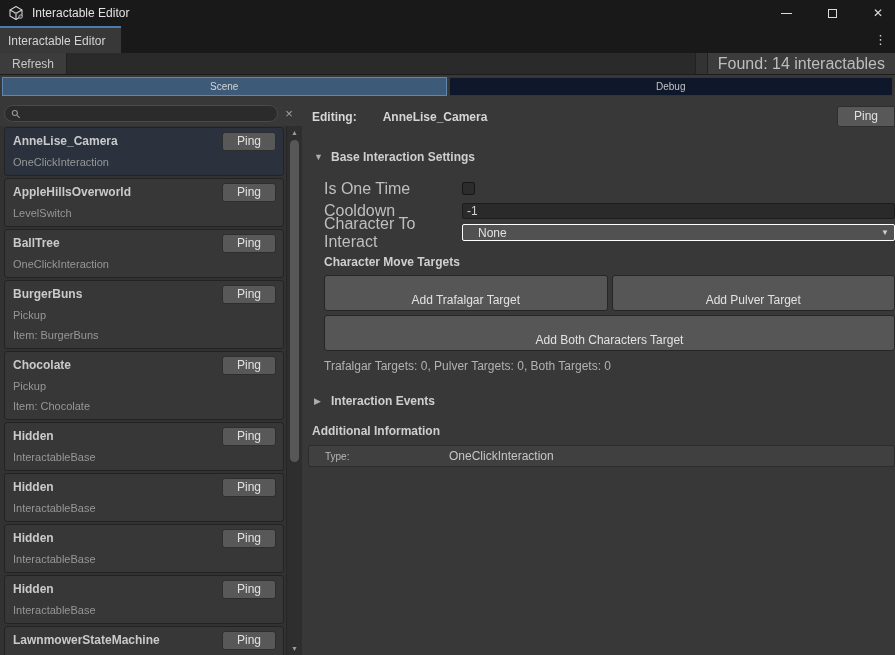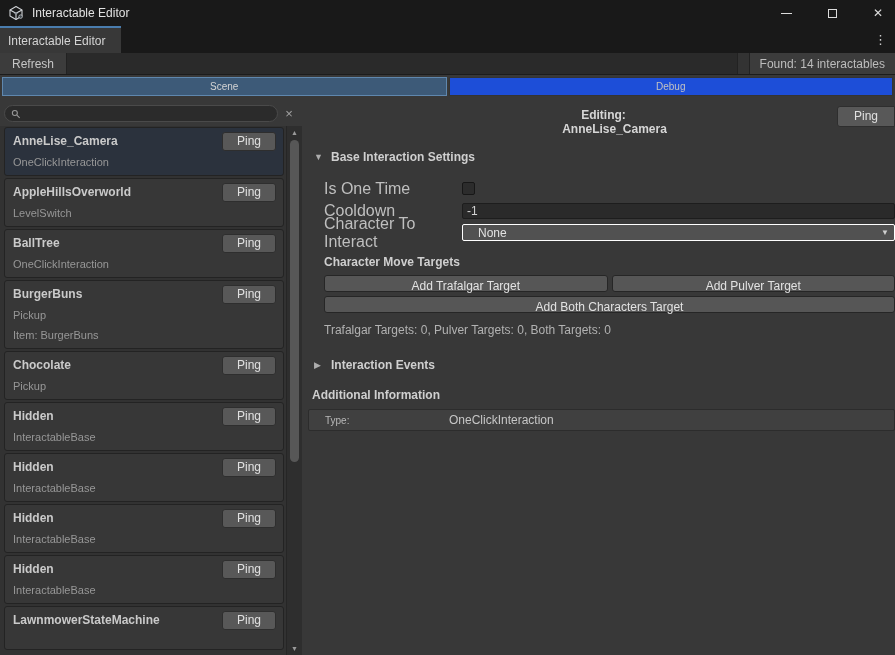--- a/index.html
+++ b/index.html
@@ -24,28 +24,28 @@
              font-size:12px; display:flex; align-items:center; padding-left:8px; }
   .kebab { position:absolute; right:4px; top:0; bottom:0; display:flex; align-items:center;
            color:#c9c9c9; font-size:13px; letter-spacing:0; padding:0 4px; }
 
   
   .toolbar { height:22px; background:#2a2a2a; border-bottom:1px solid #1c1c1c; display:flex; align-items:stretch; flex:none; }
   .tb-btn { background:#3c3c3c; border:none; border-right:1px solid #222; color:#c6c6c6;
             font-size:12px; padding:0 12px; font-family:Liberation Sans, sans-serif; }
   .tb-flex { flex:1; }
   .tb-gapseg { width:12px; background:#333; border-left:1px solid #222; }
-  .tb-found { background:#3c3c3c; border-left:1px solid #222; color:#bdbdbd; font-size:12px;
+  .tb-found { background:#3c3c3c; border-left:1px solid #222; color:#bdbdbd; font-size:16px;
               display:flex; align-items:center; padding:0 10px; }
 
   
   .viewtabs { height:21px; padding:2px 2px 0 2px; display:flex; gap:2px; flex:none; }
   .viewtab { flex:1; font-size:10px; display:flex; align-items:center; justify-content:center; color:#c2c2c2; }
   .viewtab.active { background:#3d5a78; border:1px solid #5f87ae; color:#d4d4d4; }
-  .viewtab.inactive { background:#1d4ed8; border:1px solid #343434; }
+  .viewtab.inactive { background:#0f172a; border:1px solid #343434; }
 
   
   .main { flex:1; display:flex; overflow:hidden; }
   .left { width:302px; flex:none; display:flex; flex-direction:column; overflow:hidden; }
   .search-row { height:30px; flex:none; display:flex; align-items:center; padding:8px 0 3px 4px; }
   .search-box { width:274px; height:17px; background:#2b2b2b; border:1px solid #4a4a4a; border-radius:9px;
                 display:flex; align-items:center; padding:0 6px; }
   .search-box input { background:transparent; border:none; outline:none; color:#d0d0d0; font-size:11px;
                       width:100%; font-family:inherit; }
   .search-clear { width:22px; text-align:center; color:#a2a2a2; font-size:13px; line-height:17px; }
@@ -63,21 +63,21 @@
 
   
   .vscroll { width:16px; flex:none; background:#2e2e2e; border-left:1px solid #262626;
              display:flex; flex-direction:column; align-items:center; position:relative; }
   .vs-arrow { height:13px; color:#9a9a9a; font-size:7px; line-height:13px; flex:none; }
   .vs-track { flex:1; width:100%; position:relative; }
   .vs-thumb { position:absolute; left:3px; width:9px; top:1px; height:322px; background:#575757; border-radius:5px; }
 
   
   .right { flex:1; overflow:hidden; position:relative; padding:0 0 0 6px; background:#383838; }
-  .edit-header { margin-top:12px; display:flex; align-items:center; position:relative; height:18px;flex-direction:column; }
+  .edit-header { margin-top:12px; display:flex; align-items:center; position:relative; height:18px; }
   .edit-label { color:#d6d6d6; font-size:12px; font-weight:bold; margin-left:4px; }
   .edit-value { color:#d6d6d6; font-size:12px; font-weight:bold; margin-left:26px; }
   .edit-ping { position:absolute; right:0; top:-2px; background:#585858; border:1px solid #2e2e2e;
                border-radius:3px 0 0 3px; color:#e0e0e0; font-size:12px; padding:2px 16px 3px; font-family:inherit; }
 
   .foldout { display:flex; align-items:center; gap:7px; color:#cfcfcf; font-size:12px; font-weight:bold; }
   .foldout .arrow { color:#adadad; font-size:9px; width:10px; }
   .fold-base { margin:24px 0 0 6px; }
   .fold-events { margin:21px 0 0 6px; }
 
@@ -88,21 +88,21 @@
   .checkbox { width:13px; height:13px; background:#2c2c2c; border:1px solid #171717; border-radius:2px; }
   .numfield { flex:1; height:16px; background:#2a2a2a; border:1px solid #1d1d1d; border-radius:2px;
               color:#d2d2d2; font-size:12px; padding:0 4px; font-family:inherit; outline:none; }
   .dropdown { flex:1; height:17px; background:#515151; border:1px solid #ffffff; border-radius:2px;
               display:flex; align-items:center; color:#e2e2e2; font-size:12px; padding:0 15px; position:relative; }
   .dd-caret { position:absolute; right:5px; font-size:8px; color:#cfcfcf; }
 
   .mt-header { margin-top:14px; }
   .btnrow { display:flex; gap:4px; margin-top:6px; }
   .gbtn { flex:1; height:17px; background:#565656; border:1px solid #262626; border-radius:3px;
-          color:#e2e2e2; font-size:12px; font-family:inherit; padding:3px; line-height:15px; }
+          color:#e2e2e2; font-size:12px; font-family:inherit; padding:17px; line-height:15px; }
   .btn-both { width:100%; margin-top:4px; }
   .targets-summary { margin-top:8px; color:#b2b2b2; font-size:12px; }
 
   .addinfo { margin:16px 0 0 4px; color:#cfcfcf; font-size:12px; font-weight:bold; }
   .type-box { margin-top:7px; margin-right:0; height:22px; background:#404040; border:1px solid #2c2c2c;
               border-radius:2px; display:flex; align-items:center; }
   .type-label { width:140px; flex:none; color:#b8b8b8; font-size:10px; padding-left:16px; }
   .type-value { color:#c6c6c6; font-size:12px; }
 </style>
 </head>
@@ -189,20 +189,21 @@
   </div>
             <div class="list-item">
     <div class="li-title">BurgerBuns</div>
     <div class="li-sub">Pickup</div>
     <div class="li-sub">Item: BurgerBuns</div>
     <button class="ping-btn">Ping</button>
   </div>
             <div class="list-item">
     <div class="li-title">Chocolate</div>
     <div class="li-sub">Pickup</div>
+    <div class="li-sub">Item: Chocolate</div>
     <button class="ping-btn">Ping</button>
   </div>
             <div class="list-item">
     <div class="li-title">Hidden</div>
     <div class="li-sub">InteractableBase</div>
 
     <button class="ping-btn">Ping</button>
   </div>
             <div class="list-item">
     <div class="li-title">Hidden</div>

